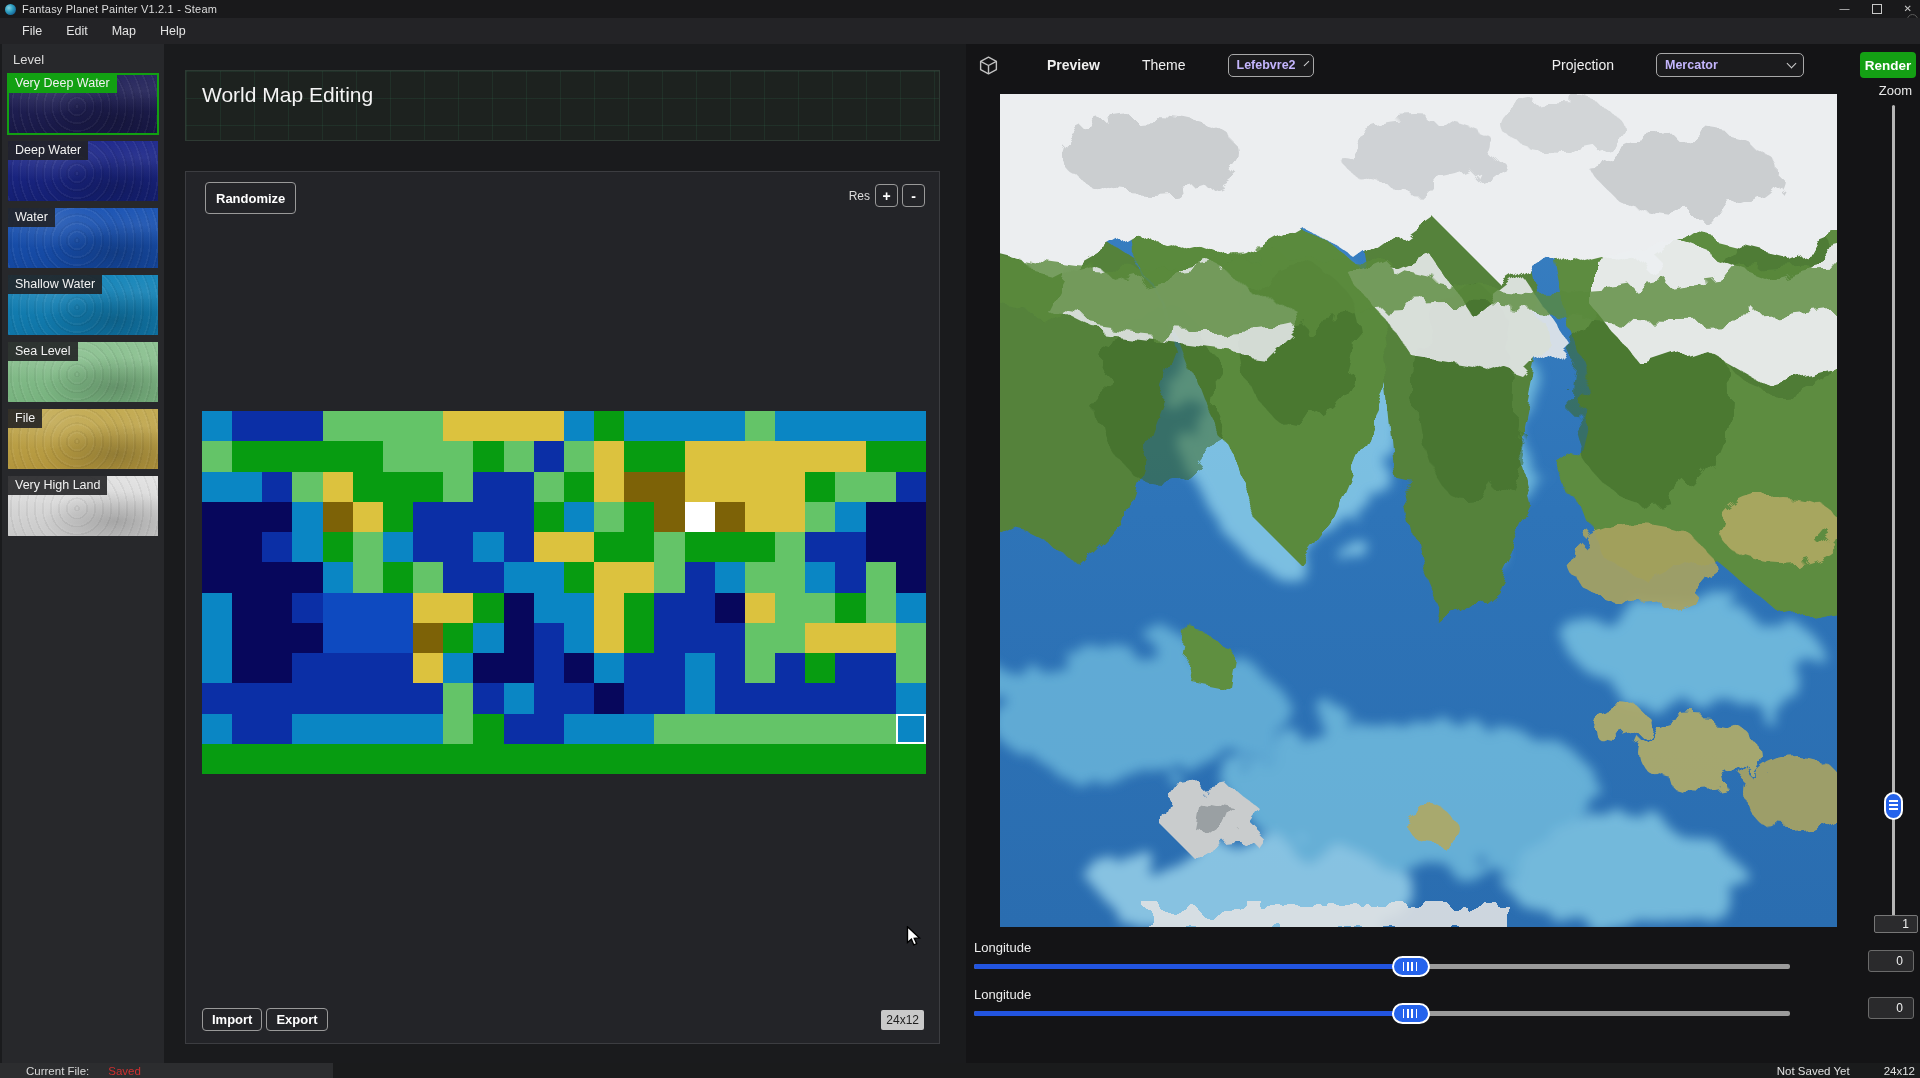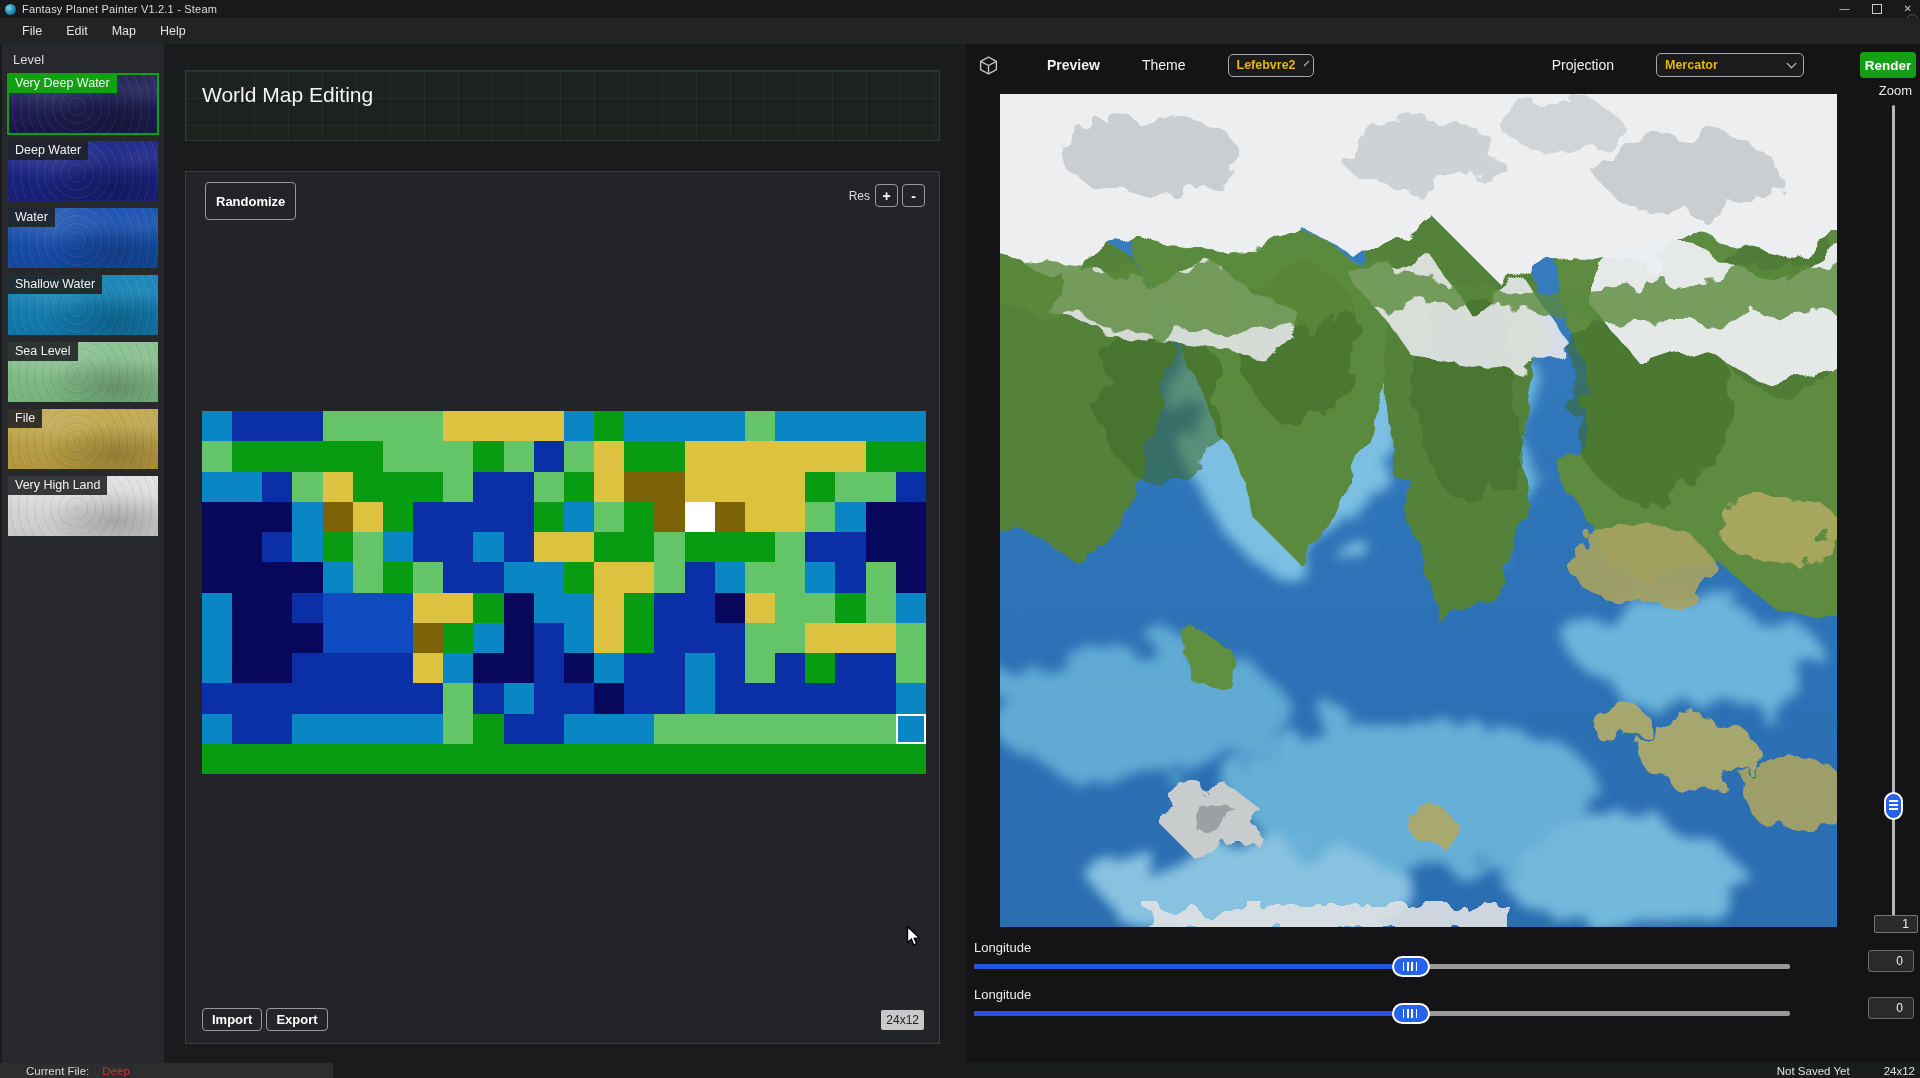--- a/index.html
+++ b/index.html
@@ -45,41 +45,41 @@
       #1d221f;
     background-size:34px 27px, 34px 27px, auto;
     border:1px solid #2e3a33;}
   .hc-title{font-size:21px;color:#f4f4f4;font-weight:500;padding:12px 16px 3px;}
   .hc-desc{font-size:11.5px;line-height:15px;color:#97a29b;padding:0 16px;max-width:720px;}
   .edit-panel{position:absolute;left:185px;top:171px;width:755px;height:873px;box-sizing:border-box;
     background:#232428;border:1px solid #3c3d41;}
   .btn{display:inline-flex;align-items:center;justify-content:center;
     border:1px solid #999;border-radius:4px;background:transparent;color:#fff;
     font-family:"Liberation Sans",sans-serif;font-weight:bold;font-size:13px;cursor:pointer;}
-  .randomize-btn{position:absolute;left:19px;top:10px;height:38px;padding:0 10px;}
+  .randomize-btn{position:absolute;left:19px;top:10px;height:32px;padding:0 10px;}
   .res-group{position:absolute;right:14px;top:12px;display:flex;align-items:center;gap:4px;}
   .res-label{font-size:12px;color:#ddd;margin-right:1px;}
   .res-btn{width:23px;height:23px;font-size:14px;}
   .pixel-grid{position:absolute;left:16px;top:239px;width:724px;height:363px;
     display:grid;grid-template-columns:repeat(24,1fr);grid-template-rows:repeat(12,1fr);}
   .cell{width:100%;height:100%;}
   .cell.selected{outline:2.5px solid #fff;outline-offset:-2.5px;z-index:2;}
   .io-group{position:absolute;left:16px;top:836px;display:flex;gap:4px;}
   .io-btn{height:23px;padding:0 9px;}
   .size-chip{position:absolute;right:15px;top:838px;height:20px;background:#c9c9c9;color:#1e1e1e;
     font-size:12px;display:flex;align-items:center;padding:0 5px;border-radius:2px;}
   
   .right-panel{position:absolute;left:966px;top:44px;width:954px;height:1019px;background:#141416;}
   .rp-header{position:absolute;left:0;top:6px;width:100%;height:30px;display:flex;align-items:center;padding:0 4px 0 12px;box-sizing:border-box;gap:34px;}
   .cube-icon{display:flex;margin-right:14px;}
   .rp-label{font-size:14px;color:#f0f0f0;margin-right:8px;}
   .rp-label.bold{font-weight:bold;}
   .dropdown{height:23px;border:1px solid #a8a8a8;border-radius:5px;background:#1b1b1d;
     display:flex;align-items:center;justify-content:space-between;padding:0 8px;cursor:pointer;box-sizing:border-box;}
-  .dd-text{font-size:12.5px;font-weight:bold;color:#eab308;text-align:right;}
+  .dd-text{font-size:12.5px;font-weight:bold;color:#c4b5fd;text-align:right;}
   .chev{width:6px;height:6px;border-right:1.5px solid #cdcdcd;border-bottom:1.5px solid #cdcdcd;
     transform:rotate(45deg);margin-left:10px;margin-top:-3px;}
   .theme-dd{width:86px;}
   .proj-label{margin-left:auto;}
   .proj-dd{width:148px;height:24px;}
   .render-btn{width:56px;height:26px;margin-left:22px;margin-right:0;background:#14a014;color:#fff;
     font-weight:bold;font-size:13.5px;border:none;border-radius:4px;display:flex;align-items:center;justify-content:center;cursor:pointer;}
   .zoom-label{position:absolute;right:8px;top:39px;font-size:13px;color:#e8e8e8;}
   .preview-box{position:absolute;left:34px;top:50px;width:837px;height:833px;overflow:hidden;background:#2e74b8;}
   .vslider-track{position:absolute;left:926px;top:61px;width:3px;height:815px;background:#b5b5b5;border-radius:2px;}
@@ -99,21 +99,21 @@
   .num-box{position:absolute;left:902px;width:46px;height:22px;background:#2a2a2c;border:1px solid #6a6a6a;
     border-radius:3px;font-size:12px;color:#f0f0f0;display:flex;align-items:center;justify-content:flex-end;
     padding-right:10px;box-sizing:border-box;}
   .bottom-bar{position:absolute;left:0;top:986px;width:100%;height:33px;background:#0e160f;display:flex;align-items:center;}
   .res-dd{width:64px;height:25px;margin-left:6px;background:#121a13;border:1px solid #2e2e2e;border-radius:3px;}
   .save-image{position:absolute;left:482px;top:0;height:33px;display:flex;align-items:center;
     color:#25c625;font-weight:bold;font-size:14px;cursor:pointer;}
   
   .statusbar{position:absolute;left:0;top:1063px;width:1920px;height:15px;background:#1a1b1c;font-size:11.5px;}
   .sb-left{position:absolute;left:0;top:0;width:333px;height:15px;background:#2c2d2f;
-    display:flex;align-items:center;padding-left:26px;box-sizing:border-box;gap:13px;}
+    display:flex;align-items:center;padding-left:26px;box-sizing:border-box;gap:19px;}
   .sb-file-label{color:#d8d8d8;}
   .sb-file-value{color:#d03030;}
   .sb-right{position:absolute;right:0;top:0;height:15px;display:flex;align-items:center;}
   .sb-saved{color:#e0e0e0;margin-right:34px;}
   .sb-size{color:#e0e0e0;margin-right:5px;}
   
   .mouse-cursor{position:absolute;left:906px;top:926px;z-index:50;pointer-events:none;}
 </style>
 </head>
 <body>
@@ -606,21 +606,21 @@
       <span class="hgrip"></span>
     </div>
   </div>
   <div class="num-box" style="top:953px">0</div>
 
 </div>
 
 <div class="statusbar">
   <div class="sb-left">
     <span class="sb-file-label">Current File:</span>
-    <span class="sb-file-value">Deep</span>
+    <span class="sb-file-value">Saved</span>
   </div>
   <div class="sb-right">
     <span class="sb-saved">Not Saved Yet</span>
     <span class="sb-size">24x12</span>
   </div>
 </div>
 
 <div class="mouse-cursor">
   <svg width="18" height="21" viewBox="0 0 12 14">
     <path d="M1,0.5 L1,11 L3.6,8.8 L5.2,12.6 L7.1,11.8 L5.5,8.2 L9,8 Z" fill="#fff" stroke="#000" stroke-width="0.9"></path>

